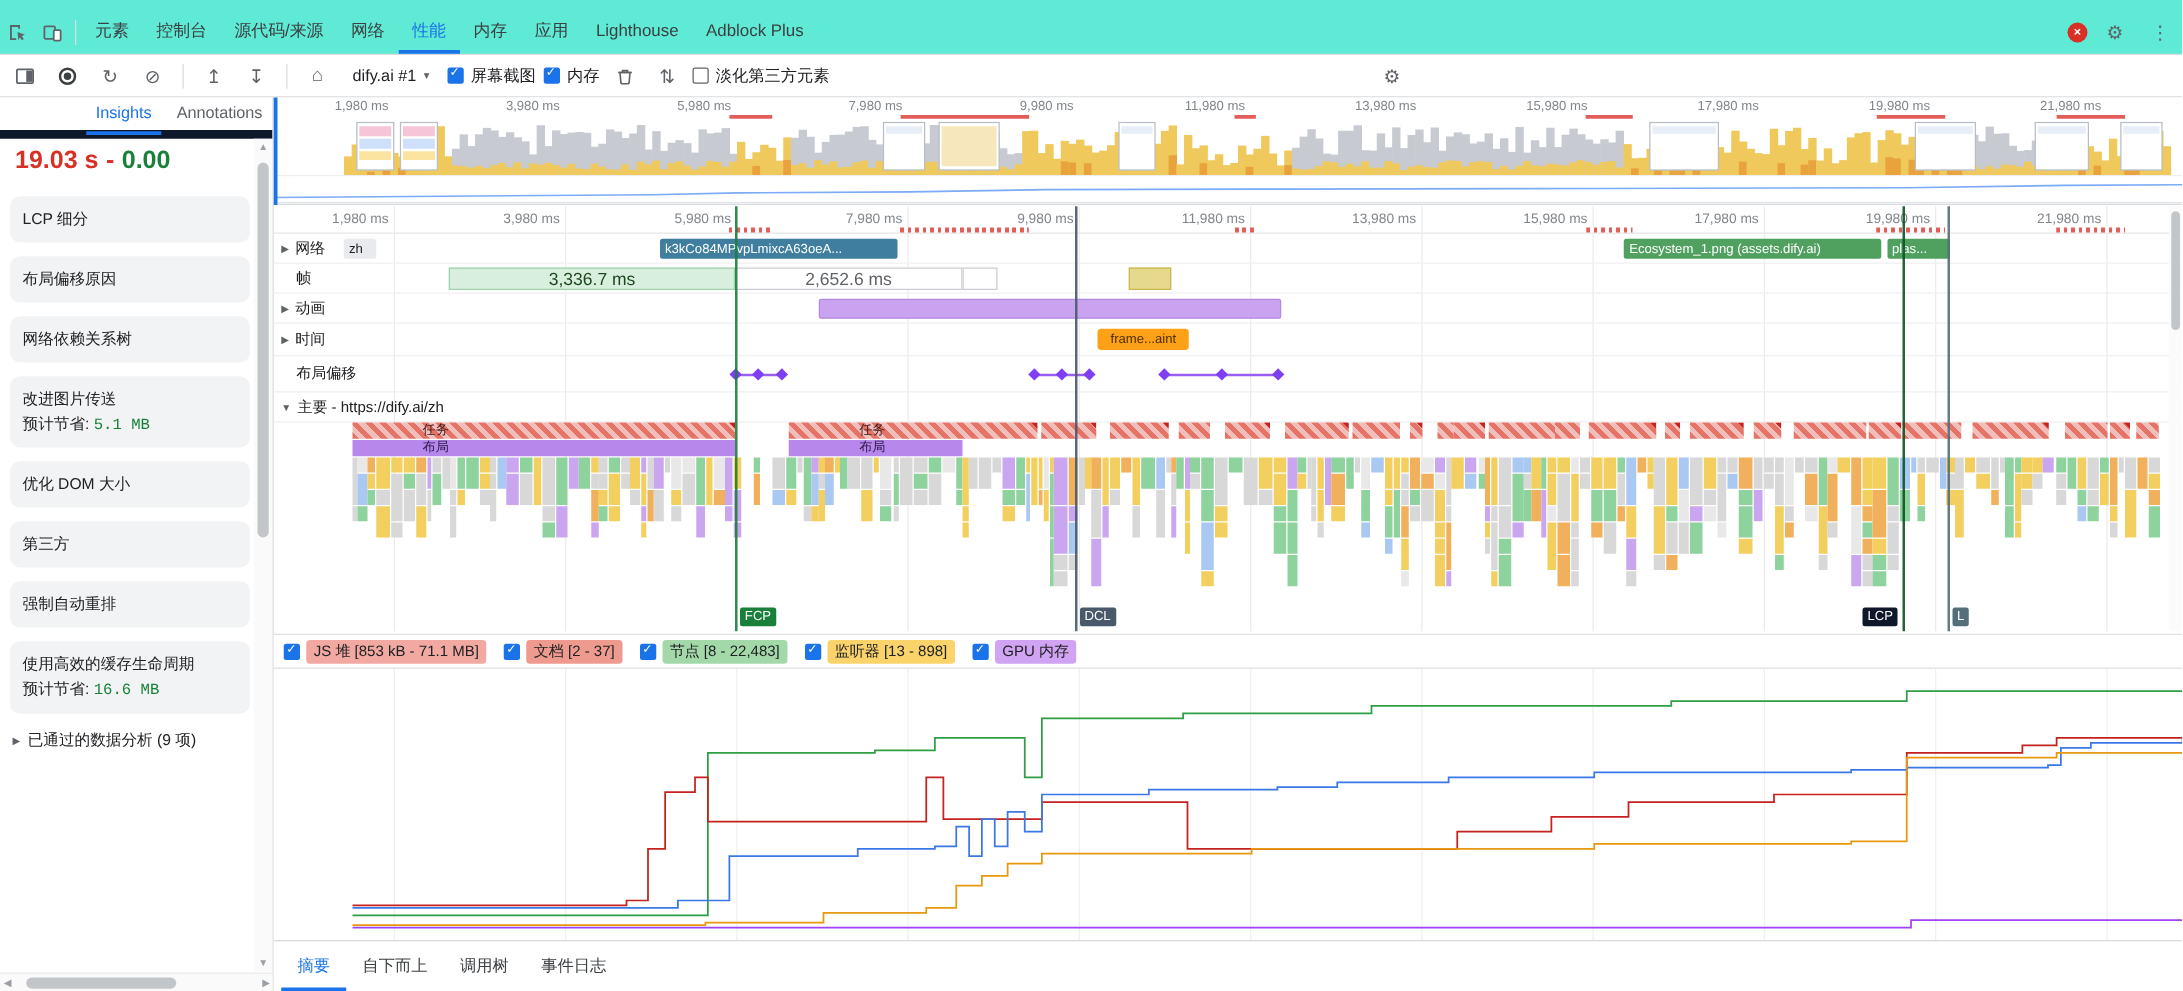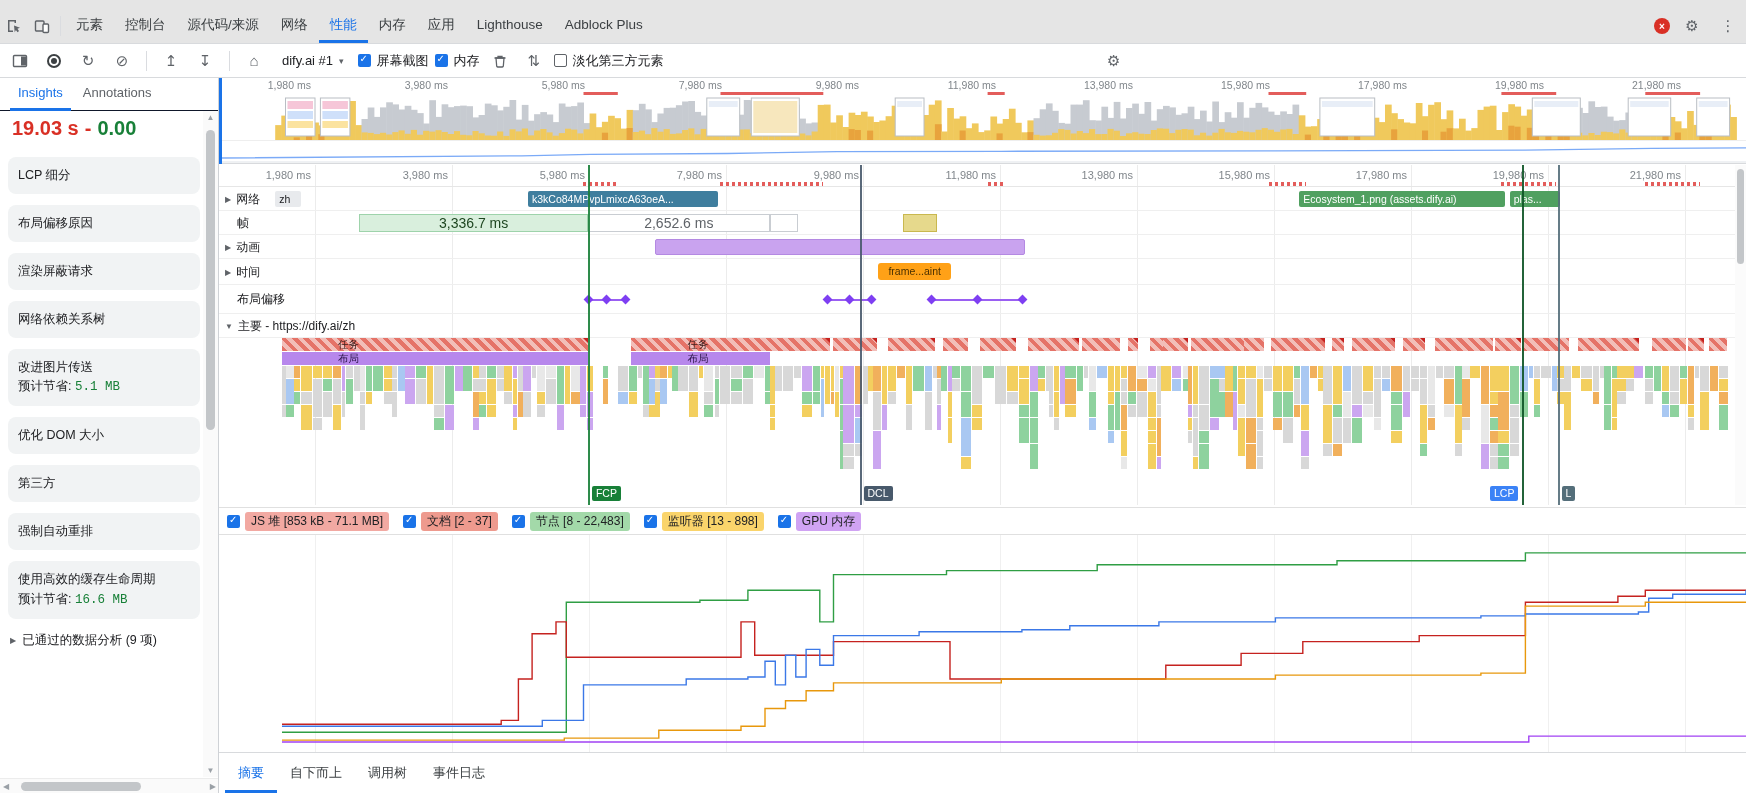--- a/index.html
+++ b/index.html
@@ -1,20 +1,20 @@
 <!DOCTYPE html>
 <html><head>
 <meta charset="utf-8">
 <style>
 *{margin:0;padding:0;box-sizing:border-box;font-family:"Liberation Sans","DejaVu Sans",sans-serif;}
 html,body{width:1746px;height:793px;overflow:hidden;background:#fff;color:#202124;}
 #devtools{position:relative;width:1746px;height:793px;background:#fff;overflow:hidden;}
 
 
-#tabbar{position:absolute;top:0;left:0;right:0;height:44px;background:#e5e5e5;border-bottom:1px solid #d8dadd;display:flex;align-items:flex-end;}
+#tabbar{position:absolute;top:0;left:0;right:0;height:44px;background:#5eead4;border-bottom:1px solid #d8dadd;display:flex;align-items:flex-end;}
 #tabbar-inner{display:flex;align-items:center;height:34px;width:100%;}
 .tb-icon{width:28px;height:28px;display:flex;align-items:center;justify-content:center;border-radius:4px;color:#5f6368;font-size:15px;cursor:pointer;}
 .tb-sep{width:1px;height:20px;background:#dadce0;margin:0 4px;}
 #panel-tabs{display:flex;height:34px;}
 .ptab{display:flex;align-items:center;height:34px;padding:0 11px;font-size:13.5px;color:#3c4043;border-bottom:3px solid transparent;cursor:pointer;white-space:nowrap;}
 .ptab.active{color:#1a73e8;border-bottom-color:#1a73e8;}
 .tabbar-right{margin-left:auto;display:flex;align-items:center;gap:8px;padding-right:4px;}
 .errb{width:16px;height:16px;border-radius:50%;background:#d93025;color:#fff;font-size:10px;display:flex;align-items:center;justify-content:center;font-weight:700;}
 
 
@@ -24,21 +24,21 @@
 .psel{display:flex;align-items:center;gap:6px;font-size:13px;color:#202124;padding:3px 8px;border-radius:4px;cursor:pointer;}
 .psel .caret{font-size:9px;color:#5f6368;}
 .cb{display:flex;align-items:center;gap:6px;font-size:13px;color:#202124;cursor:pointer;white-space:nowrap;}
 .cbbox{width:13px;height:13px;border-radius:2px;display:inline-block;position:relative;flex:none;}
 .cbbox.checked{background:#1a73e8;}
 .cbbox.checked::after{content:"✓";color:#fff;font-size:10px;position:absolute;left:2px;top:-1px;}
 .cbbox.un{background:#fff;border:1.5px solid #5f6368;}
 
 
 #sidebar{position:absolute;left:0;top:78px;bottom:0;width:219px;border-right:1px solid #cfd2d6;background:#fff;overflow:hidden;}
-#side-tabs{height:33px;display:flex;align-items:center;border-bottom:1px solid #0f172a;padding-left:10px;gap:4px;}
+#side-tabs{height:33px;display:flex;align-items:center;border-bottom:7px solid #0f172a;padding-left:10px;gap:4px;justify-content:flex-end;}
 .stab{height:33px;display:flex;align-items:center;padding:0 8px;font-size:13px;color:#5f6368;border-bottom:3px solid transparent;cursor:pointer;}
 .stab.active{color:#1a73e8;border-bottom-color:#1a73e8;}
 #metrics{padding:6px 12px 2px;font-size:20px;font-weight:700;display:flex;gap:6px;align-items:baseline;}
 .m-red{color:#d93025;}
 .m-green{color:#188038;}
 #cards{padding:4px 18px 0 8px;}
 .card{background:#f1f3f4;border-radius:8px;padding:10px 10px;font-size:12.5px;line-height:1.35;margin-top:11px;cursor:pointer;}
 .card-sub{margin-top:3px;}
 .green{color:#188038;font-family:Liberation Mono, monospace;}
 #passed-row{margin-top:13px;padding:0 18px 0 10px;font-size:12.5px;display:flex;gap:6px;align-items:flex-start;line-height:1.3;cursor:pointer;}
@@ -207,23 +207,20 @@
       <span class="m-red">19.03 s</span>
       <span class="m-red">-</span>
       <span class="m-green">0.00</span>
     </div>
     <div id="cards">
         <div class="card">
           <div class="card-title">LCP 细分</div>
         </div>
         <div class="card">
           <div class="card-title">布局偏移原因</div>
-        </div>
-        <div class="card">
-          <div class="card-title">渲染屏蔽请求</div>
         </div>
         <div class="card">
           <div class="card-title">网络依赖关系树</div>
         </div>
         <div class="card">
           <div class="card-title">改进图片传送</div>
           <div class="card-sub"><span>预计节省: </span><span class="green">5.1 MB</span></div>
         </div>
         <div class="card">
           <div class="card-title">优化 DOM 大小</div>
@@ -1284,21 +1281,21 @@
           <div class="fcol" style="left: 1480.61px; width: 9.57281px; top: 54px; height: 38px; background: rgb(243, 207, 95);"></div>
           <div class="fcol" style="left: 1491.25px; width: 7.90007px; top: 28px; height: 25px; background: rgb(241, 176, 92);"></div>
           <div class="fcol" style="left: 1500.03px; width: 8.80434px; top: 28px; height: 12px; background: rgb(216, 216, 216);"></div>
           <div class="fcol" style="left: 1500.03px; width: 8.80434px; top: 41px; height: 12px; background: rgb(243, 207, 95);"></div>
           <div class="fcol" style="left: 1500.03px; width: 8.80434px; top: 54px; height: 12px; background: rgb(241, 176, 92);"></div>
           <div class="fcol" style="left: 1500.03px; width: 8.80434px; top: 67px; height: 25px; background: rgb(142, 210, 158);"></div>
         </div>
       <div id="flame-badges">
           <span class="mbadge" style="background: rgb(24, 128, 56); left: 372.905px;">FCP</span>
           <span class="mbadge" style="background: rgb(72, 89, 107); left: 644.532px;">DCL</span>
-          <span class="mbadge" style="background: #3b82f6; left: 1270.99px;">LCP</span>
+          <span class="mbadge" style="background: #0f172a; left: 1270.99px;">LCP</span>
           <span class="mbadge" style="background: rgb(84, 110, 122); left: 1342.61px;">L</span>
         </div>
     </div>
 
     <div id="marker-lines">
         <div class="mline" style="left: 368.905px; background: rgb(24, 128, 56);"></div>
         <div class="mline" style="left: 640.532px; background: rgb(72, 89, 107);"></div>
         <div class="mline" style="left: 1302.99px; background: rgb(11, 82, 35);"></div>
         <div class="mline" style="left: 1338.61px; background: rgb(84, 110, 122);"></div>
       </div>

